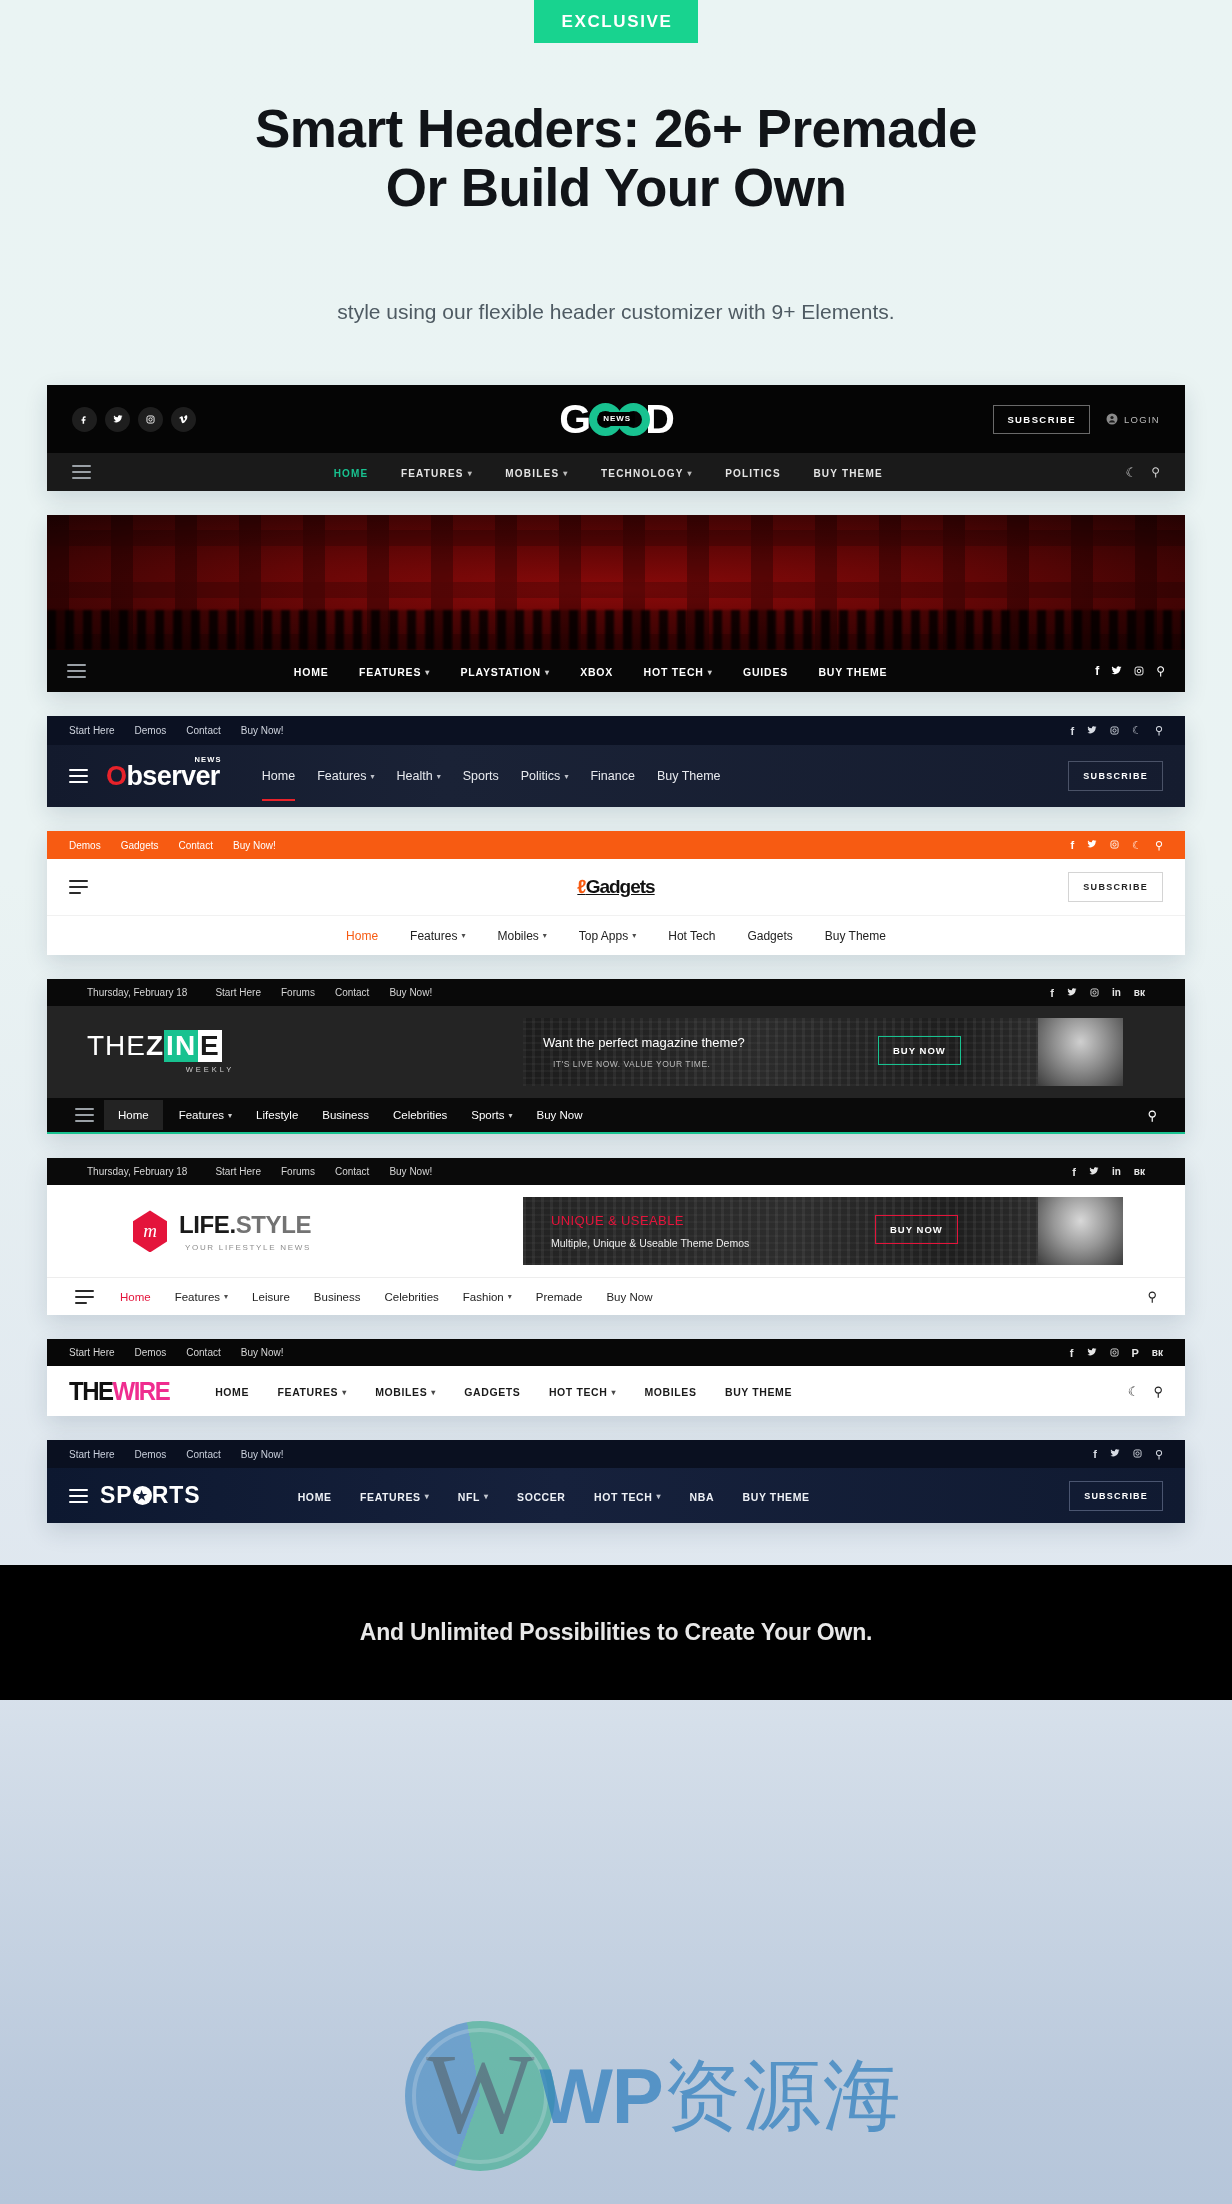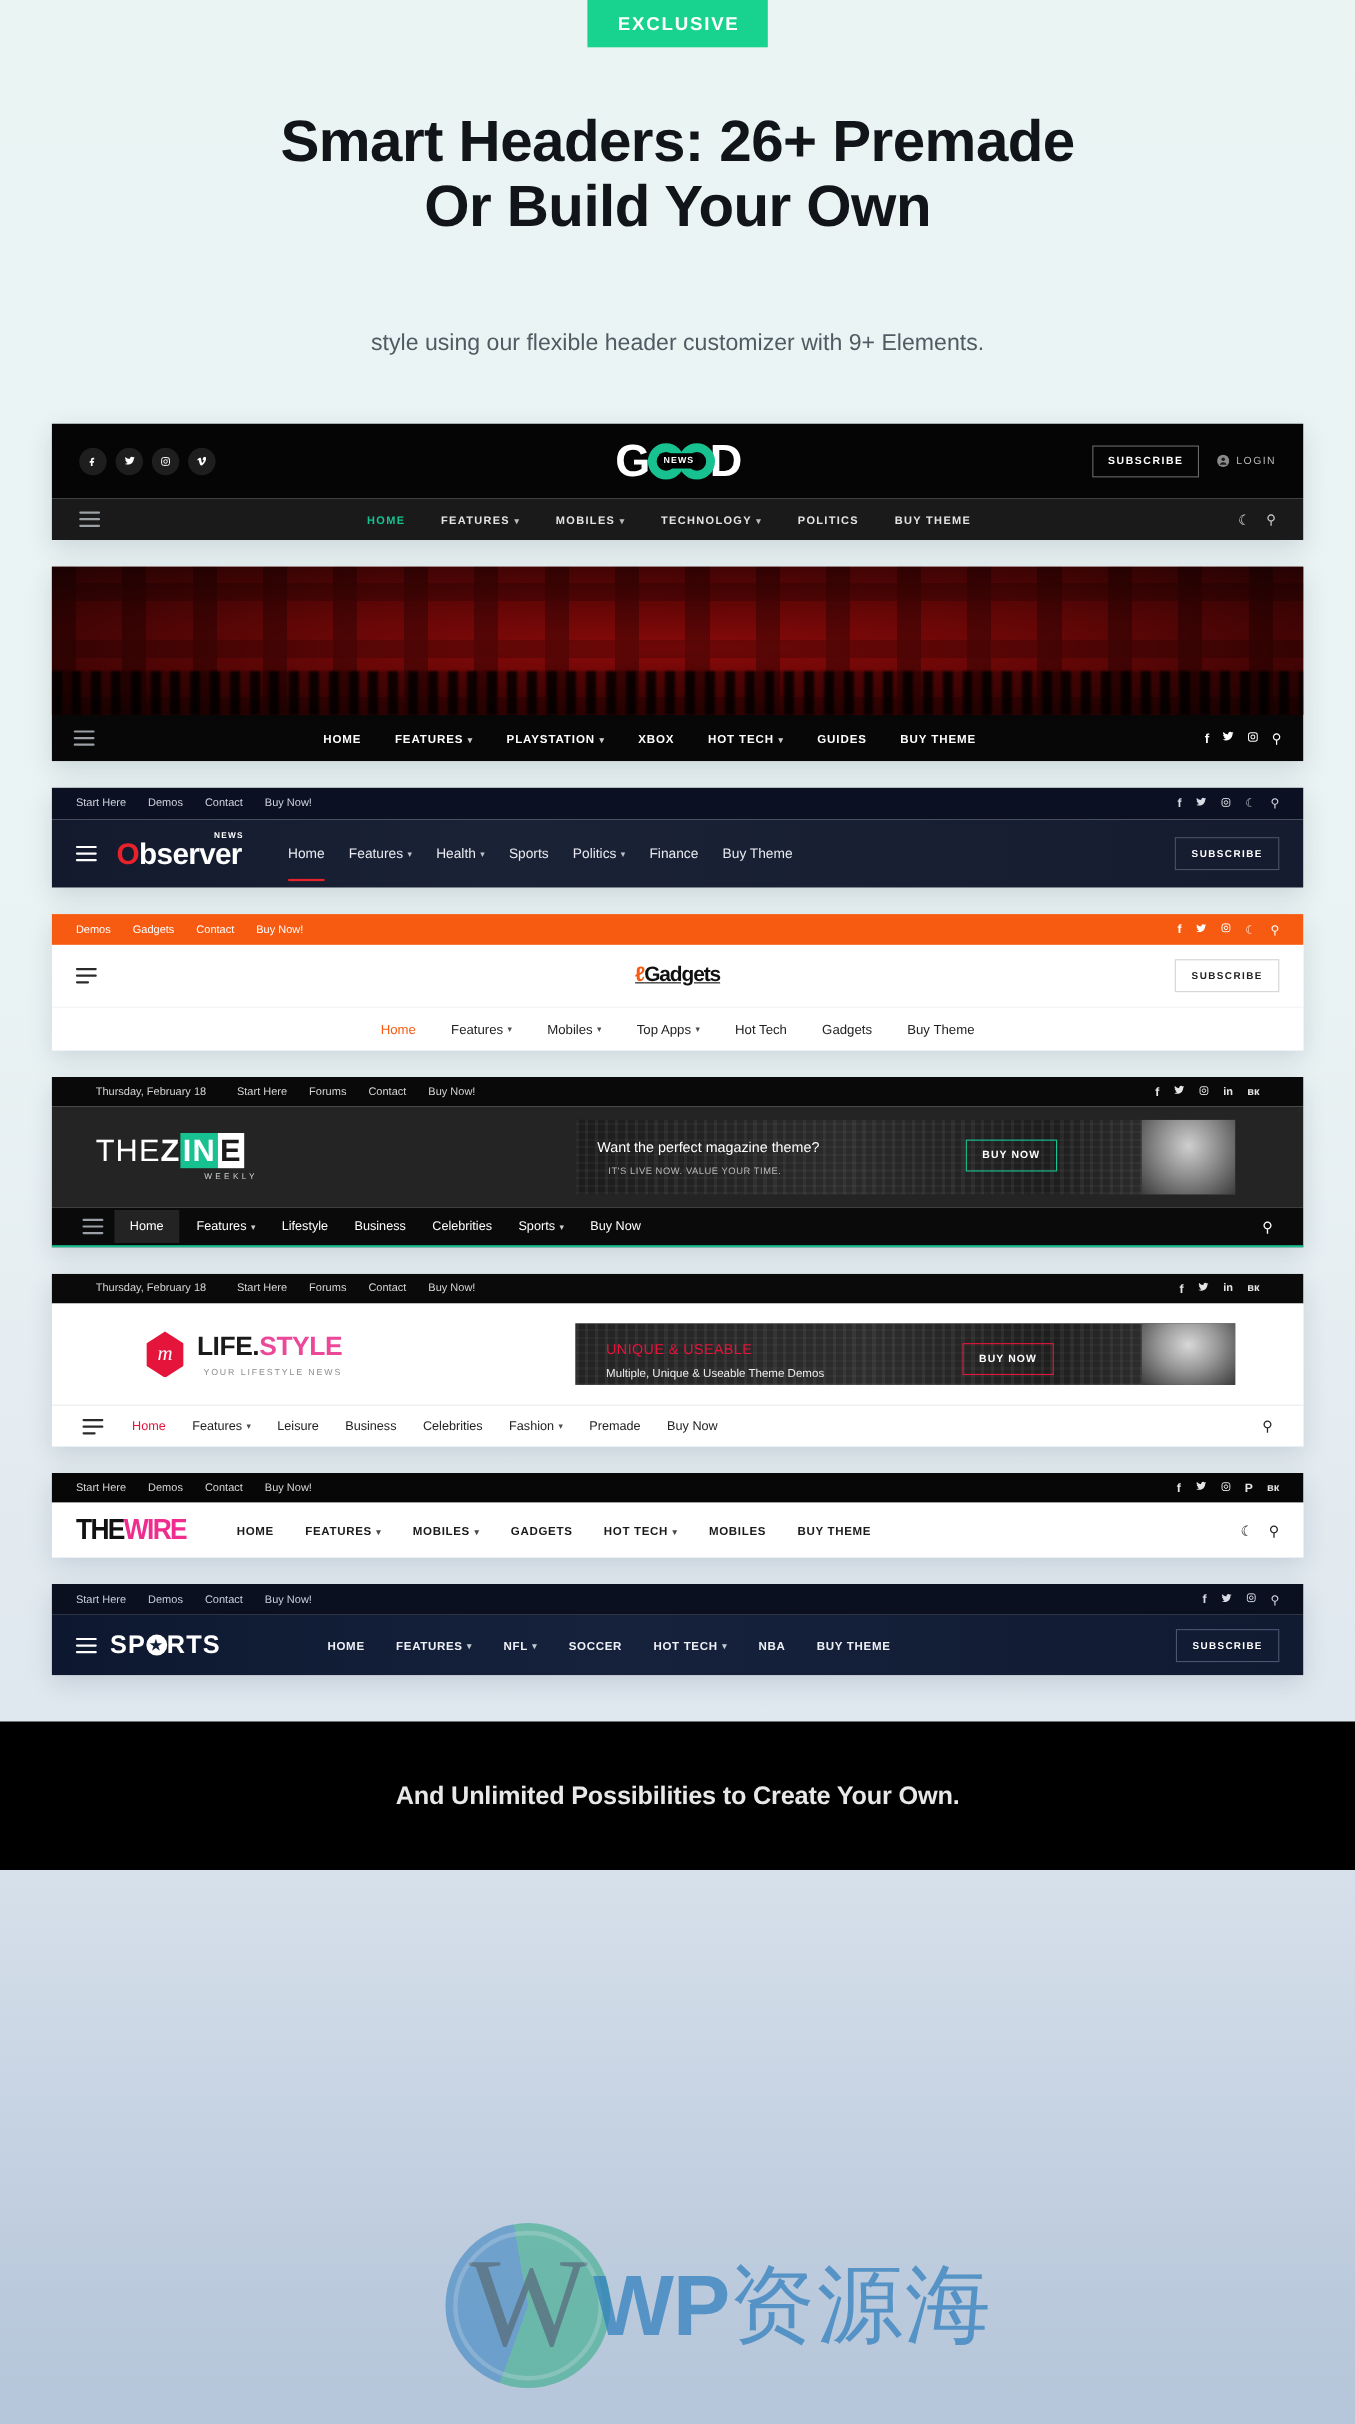--- a/index.html
+++ b/index.html
@@ -171,23 +171,23 @@
   
   .ls-top { background:#0a0a0a; height:27px; padding:0 40px; }
   .ls-top .d { color:#d6d6d6; font-size:10px; margin-right:28px; }
   .ls-top a { color:#d6d6d6; font-size:10px; text-decoration:none; margin-right:20px; }
   .ls-main { background:#fff; height:92px; padding:0 40px; }
   .ls-hex { width: 34px; height:42px; background:#e4143b;
     clip-path: polygon(50% 0, 100% 26%, 100% 74%, 50% 100%, 0 74%, 0 26%);
     display:flex; align-items:center; justify-content:center; color:#fff; font-size:19px;
     font-family:"Liberation Serif", serif; font-style:italic; }
   .ls-word { font-size:24px; font-weight:bold; color:#1a1a1a; letter-spacing:-0.4px; }
-  .ls-word .r { color:#ec4899; }
+  .ls-word .r { color:#737373; }
   .ls-sub { font-size:8px; letter-spacing:1.7px; color:#8d8d8d; margin-top:4px; text-align:right;}
-  .ls-ad { width:600px; height:56px; position:relative; overflow:hidden;
+  .ls-ad { width:600px; height:68px; position:relative; overflow:hidden;
     background: linear-gradient(90deg,#232323 0%, #2d2d2d 45%, #1e1e1e 72%, #3b3b3b 100%); padding-left: 28px; }
   .ls-ad .city { position:absolute; inset:0; opacity:.45;
     background: repeating-linear-gradient(90deg, rgba(255,255,255,.12) 0 3px, rgba(0,0,0,0) 3px 9px),
                 repeating-linear-gradient(0deg, rgba(255,255,255,.07) 0 2px, rgba(0,0,0,0) 2px 7px); }
   .ls-ad .lady { position:absolute; right:0; top:0; width:85px; height:100%;
     background: radial-gradient(ellipse at 50% 35%, #d8d8d8 0%, #979797 45%, #3a3a3a 100%); }
   .ls-ad .t1 { position:absolute; left:28px; top:16px; color:#e4143b; font-size:13px; letter-spacing:.4px;}
   .ls-ad .t2 { position:absolute; left:28px; top:40px; color:#ededed; font-size:10.5px; }
   .ls-ad .bn { position:absolute; left:352px; top:18px; border:1px solid #e4143b; color:#fff;
     font-size:9.5px; letter-spacing:1px; font-weight:bold; padding:8px 14px; }

